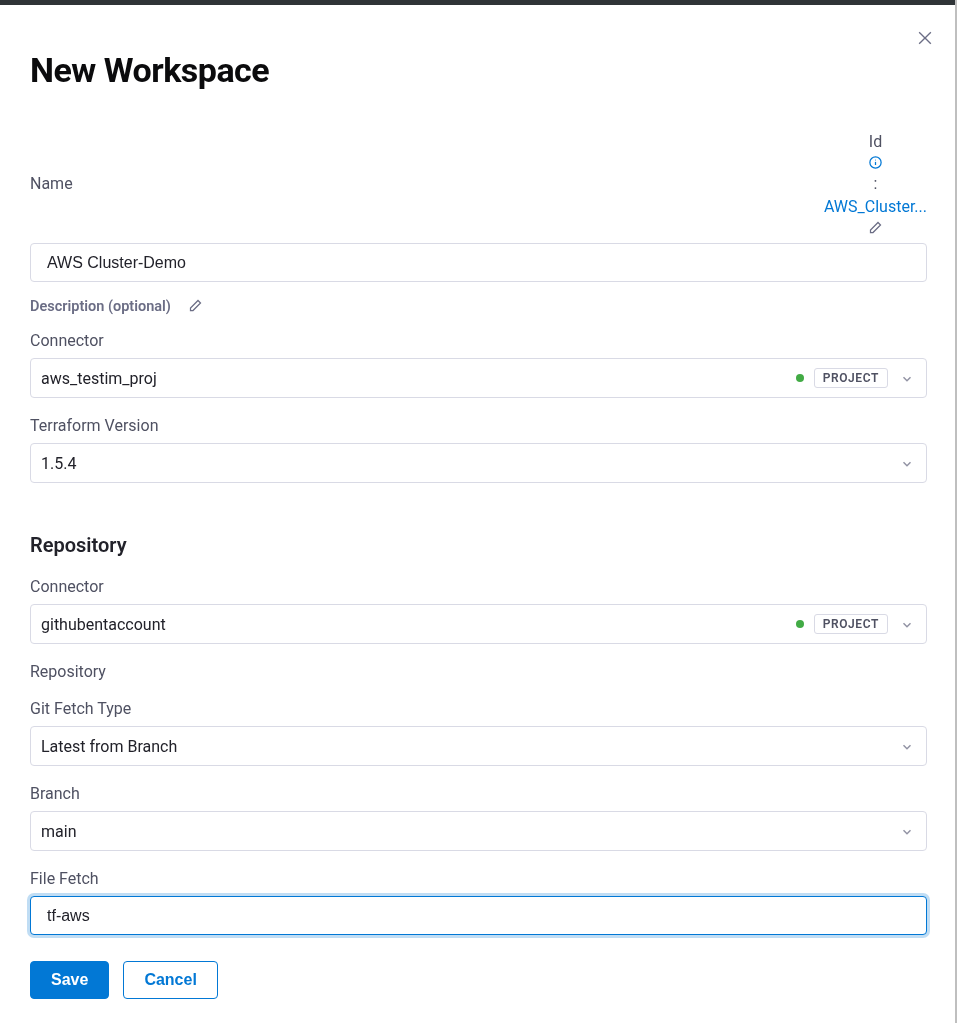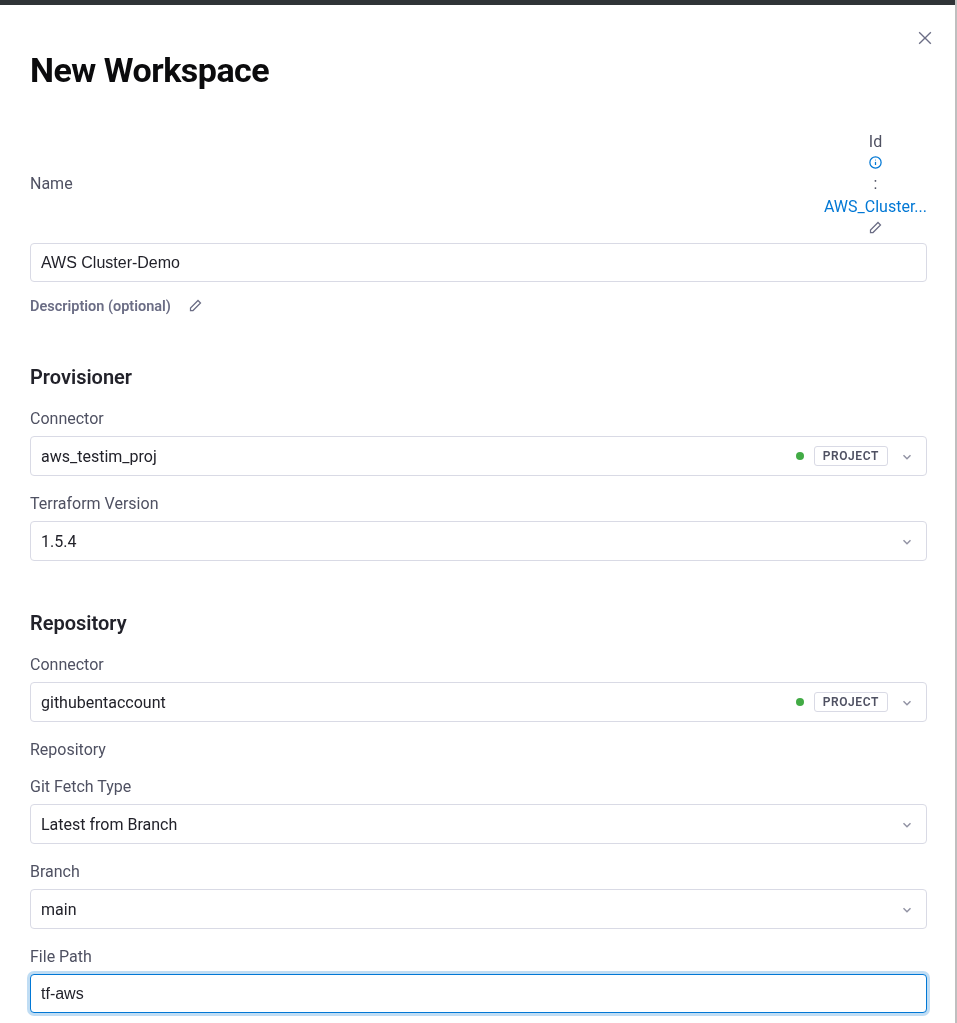--- a/index.html
+++ b/index.html
@@ -77,21 +77,21 @@
       width: 15px;
       height: 15px;
       color: #6b6d85;
       flex-shrink: 0;
       cursor: pointer;
     }
     .text-input {
       width: 100%;
       border: 1px solid #d9dae5;
       border-radius: 4px;
-      padding: 9px 10px;
+      padding: 9px 16px;
       font-size: 16px;
       color: #22222a;
       background: #fff;
       line-height: 1.2;
     }
     .text-input.focused {
       border: 1px solid #0278d5;
       box-shadow: 0 0 0 3px rgba(2,120,213,0.25);
     }
     .desc-row {
@@ -233,21 +233,20 @@
   <div class="desc-row">
     <span>Description (optional)</span>
     <span class="pencil-icon">
       <svg viewBox="0 0 24 24" fill="none" stroke="currentColor" stroke-width="2">
         <path d="M4 20h4L20 8l-4-4L4 16v4z"></path>
       </svg>
     </span>
   </div>
 
   
-  <div class="section-heading">Provisioner</div>
 
   <div class="field-label first">Connector</div>
   <div class="select-box">
     <span class="select-value">aws_testim_proj</span>
     <div class="select-right">
       <span class="status-dot"></span>
       <span class="scope-tag">PROJECT</span>
     </div>
     <span class="chevron">
       <svg viewBox="0 0 24 24" fill="none" stroke="currentColor" stroke-width="2.5">
@@ -298,21 +297,21 @@
   <div class="field-label">Branch</div>
   <div class="select-box">
     <span class="select-value">main</span>
     <span class="chevron">
       <svg viewBox="0 0 24 24" fill="none" stroke="currentColor" stroke-width="2.5">
           <polyline points="6 9 12 15 18 9"></polyline>
         </svg>
     </span>
   </div>
 
-  <div class="field-label">File Path</div>
+  <div class="field-label">File Fetch</div>
   <input class="text-input focused" value="tf-aws" style="">
 
   
   <div class="footer">
     <button class="btn btn-primary">Save</button>
     <button class="btn btn-secondary">Cancel</button>
   </div>
 
 </div>
 

